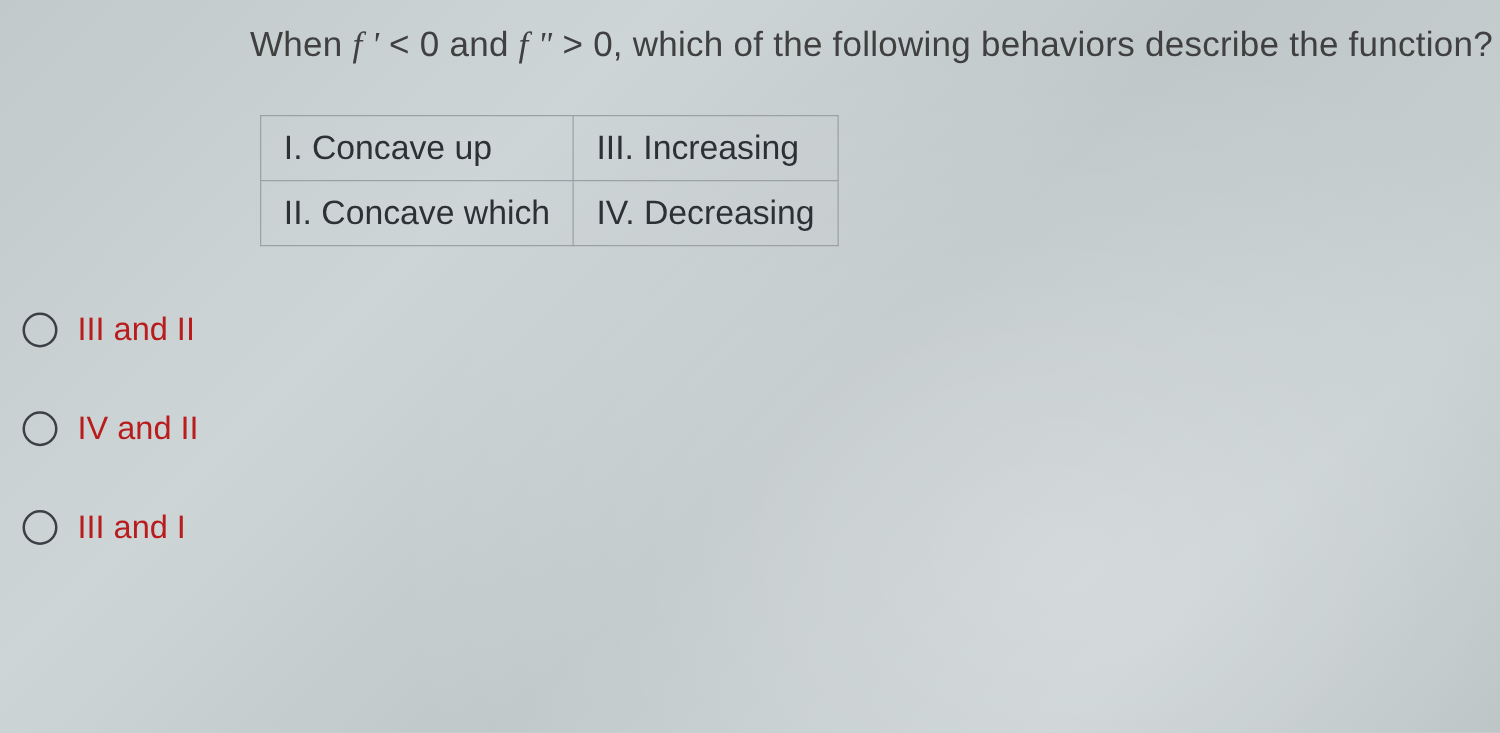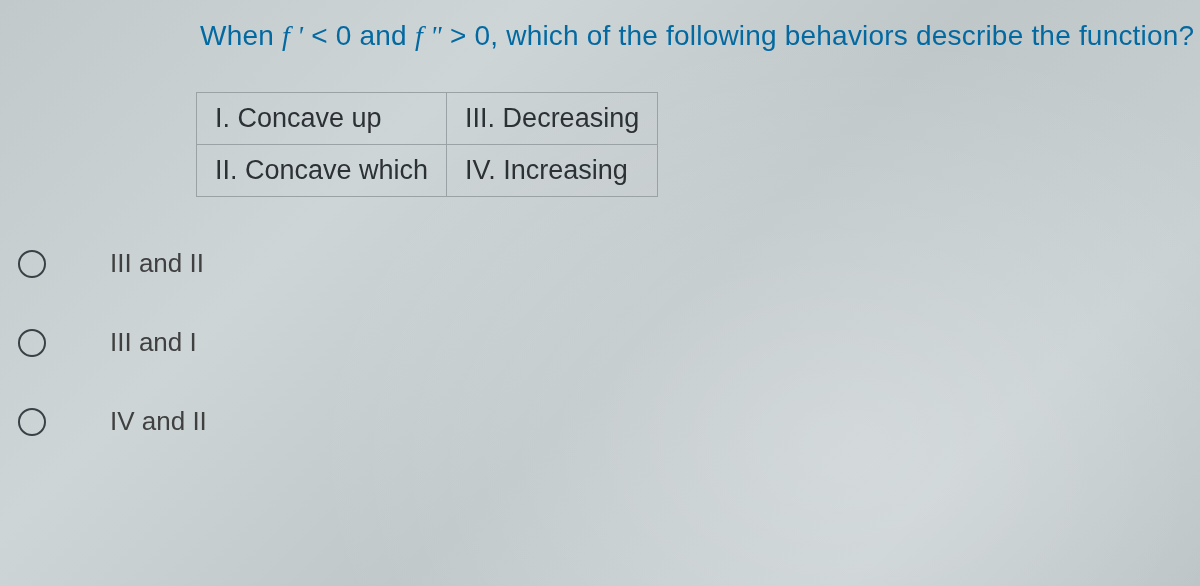--- a/index.html
+++ b/index.html
@@ -18,30 +18,30 @@
       radial-gradient(ellipse 900px 700px at 850px 450px,
         rgba(255,255,255,0.25) 0%, rgba(255,255,255,0) 60%),
       linear-gradient(135deg, #c1c9cb 0%, #cdd5d7 30%, #bfc7c9 55%, #c7cfd1 80%, #b9c1c3 100%);
   }
   .question {
     position: absolute;
     left: 200px;
     top: 20px;
     font-size: 28px;
     letter-spacing: 0.2px;
-    color: #0369a1;
+    color: #404040;
     white-space: nowrap;
   }
   .question .fp {
     font-style: italic;
     font-family: "Times New Roman", Times, serif;
   }
   .table-wrap {
     position: absolute;
-    left: 196px;
+    left: 208px;
     top: 92px;
     border-collapse: collapse;
     border-radius: 28px;
   }
   .table-wrap td {
     border: 1px solid #9aa2a5;
     padding: 10px 18px;
     font-size: 27px;
     color: #2c3135;
     background: rgba(255,255,255,0.02);
@@ -64,50 +64,49 @@
     width: 28px;
     height: 28px;
     border: 2.5px solid #3a4045;
     border-radius: 50%;
     box-sizing: border-box;
     background: transparent;
     flex: 0 0 auto;
   }
   .option-label {
     font-size: 26px;
-    color: #404040;
-    margin-left: 48px;
+    color: #b91c1c;
   }
 </style>
 </head>
 <body>
 
 <div class="question">
   <span>When </span><span class="fp">f '</span><span> &lt; 0 and </span><span class="fp">f "</span><span> &gt; 0, which of the following behaviors describe the function?</span>
 </div>
 
 <table class="table-wrap">
   <tbody>
       <tr>
     <td>I. Concave up</td>
-    <td>III. Decreasing</td>
+    <td>III. Increasing</td>
   </tr>
   <tr>
     <td>II. Concave which</td>
-    <td>IV. Increasing</td>
+    <td>IV. Decreasing</td>
   </tr>
 </tbody>
   </table>
 
 <div class="options">
   <div class="option">
     <span class="radio"></span>
     <span class="option-label">III and II</span>
   </div>
   <div class="option">
     <span class="radio"></span>
-    <span class="option-label">III and I</span>
+    <span class="option-label">IV and II</span>
   </div>
   <div class="option">
     <span class="radio"></span>
-    <span class="option-label">IV and II</span>
+    <span class="option-label">III and I</span>
   </div>
 </div>
 
 </body></html>

